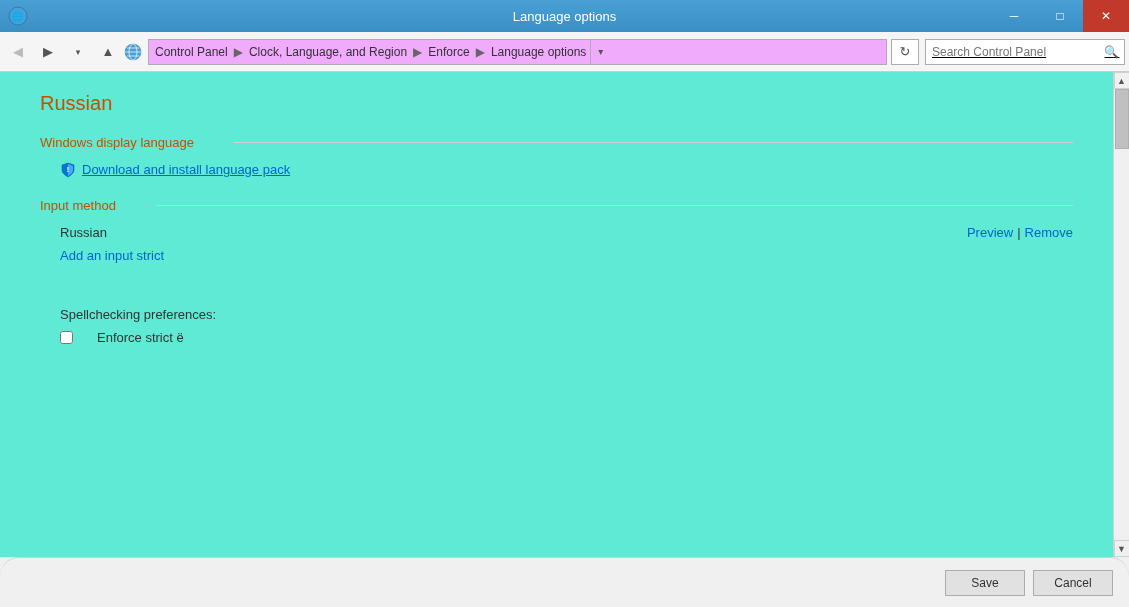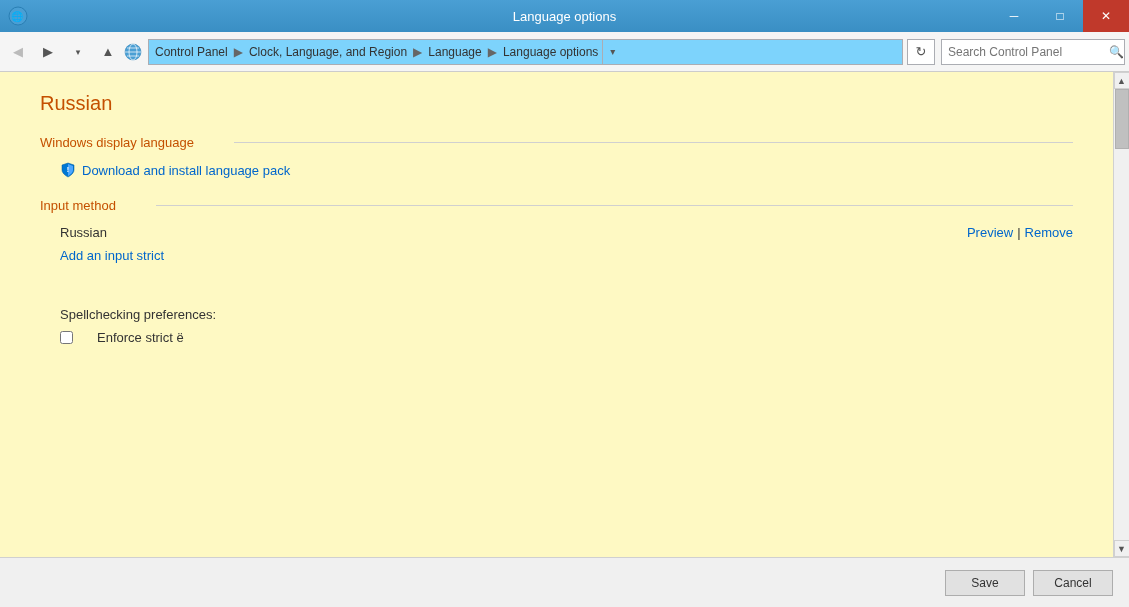--- a/index.html
+++ b/index.html
@@ -99,21 +99,21 @@
 
     .nav-btn.disabled {
       color: #bbb;
       cursor: default;
     }
 
     .address-path {
       flex: 1;
       height: 26px;
       border: 1px solid #abadb3;
-      background: #7dd3fc;
+      background: #f0abfc;
       display: flex;
       align-items: center;
       padding: 0 6px;
       font-size: 12px;
       color: #333;
       margin: 0 2px;
       gap: 4px;
     }
 
     .path-separator {
@@ -144,26 +144,27 @@
       background: white;
       display: flex;
       align-items: center;
       justify-content: center;
       cursor: pointer;
       margin-right: 4px;
       color: #555;
     }
 
     .search-box {
-      width: 184px;
+      width: 200px;
       height: 26px;
       border: 1px solid #abadb3;
       display: flex;
       align-items: center;
       background: white;
+      text-decoration: underline;
     }
 
     .search-box input {
       flex: 1;
       border: none;
       outline: none;
       padding: 0 6px;
       font-size: 12px;
       color: #aaa;
       background: transparent;
@@ -183,21 +184,21 @@
     
     .main-container {
       display: flex;
       flex: 1;
       overflow: hidden;
     }
 
     
     .content-area {
       flex: 1;
-      background: #fef9c3;
+      background: #5eead4;
       overflow-y: auto;
       padding: 20px 40px;
     }
 
     
     .scrollbar {
       width: 16px;
       background: #f0f0f0;
       border-left: 1px solid #d0d0d0;
       display: flex;
@@ -274,23 +275,23 @@
     }
 
     .language-pack-text {
       margin-bottom: 8px;
       color: #333;
       font-size: 13px;
     }
 
     .download-link {
       display: flex;
-      align-items: center;
       gap: 6px;
       color: #0066cc;
+      text-decoration: underline;
       cursor: pointer;
       font-size: 13px;
     }
 
     .shield-icon {
       width: 16px;
       height: 16px;
       display: inline-block;
     }
 
@@ -358,20 +359,21 @@
     .footer {
       background: #f0f0f0;
       height: 50px;
       border-top: 1px solid #d0d0d0;
       display: flex;
       align-items: center;
       justify-content: flex-end;
       padding: 0 16px;
       gap: 8px;
       flex-shrink: 0;
+      border-radius: 19px;
     }
 
     .footer-btn {
       min-width: 80px;
       height: 26px;
       border: 1px solid #adadad;
       background: #e1e1e1;
       font-size: 12px;
       cursor: pointer;
       padding: 0 12px;
@@ -415,21 +417,21 @@
       <line x1="3" y1="5" x2="15" y2="5" stroke="white" stroke-width="0.7"></line>
       <line x1="3" y1="13" x2="15" y2="13" stroke="white" stroke-width="0.7"></line>
     </svg>
   </div>
 
   <div class="address-path">
     <span class="path-link">Control Panel</span>
     <span class="path-separator">▶</span>
     <span class="path-link">Clock, Language, and Region</span>
     <span class="path-separator">▶</span>
-    <span class="path-link">Language</span>
+    <span class="path-link">Enforce</span>
     <span class="path-separator">▶</span>
     <span class="path-link">Language options</span>
     <div class="address-dropdown">▾</div>
   </div>
 
   <div class="refresh-btn">↻</div>
 
   <div class="search-box">
     <input type="text" placeholder="Search Control Panel" style="">
     <div class="search-icon-btn">🔍</div>

